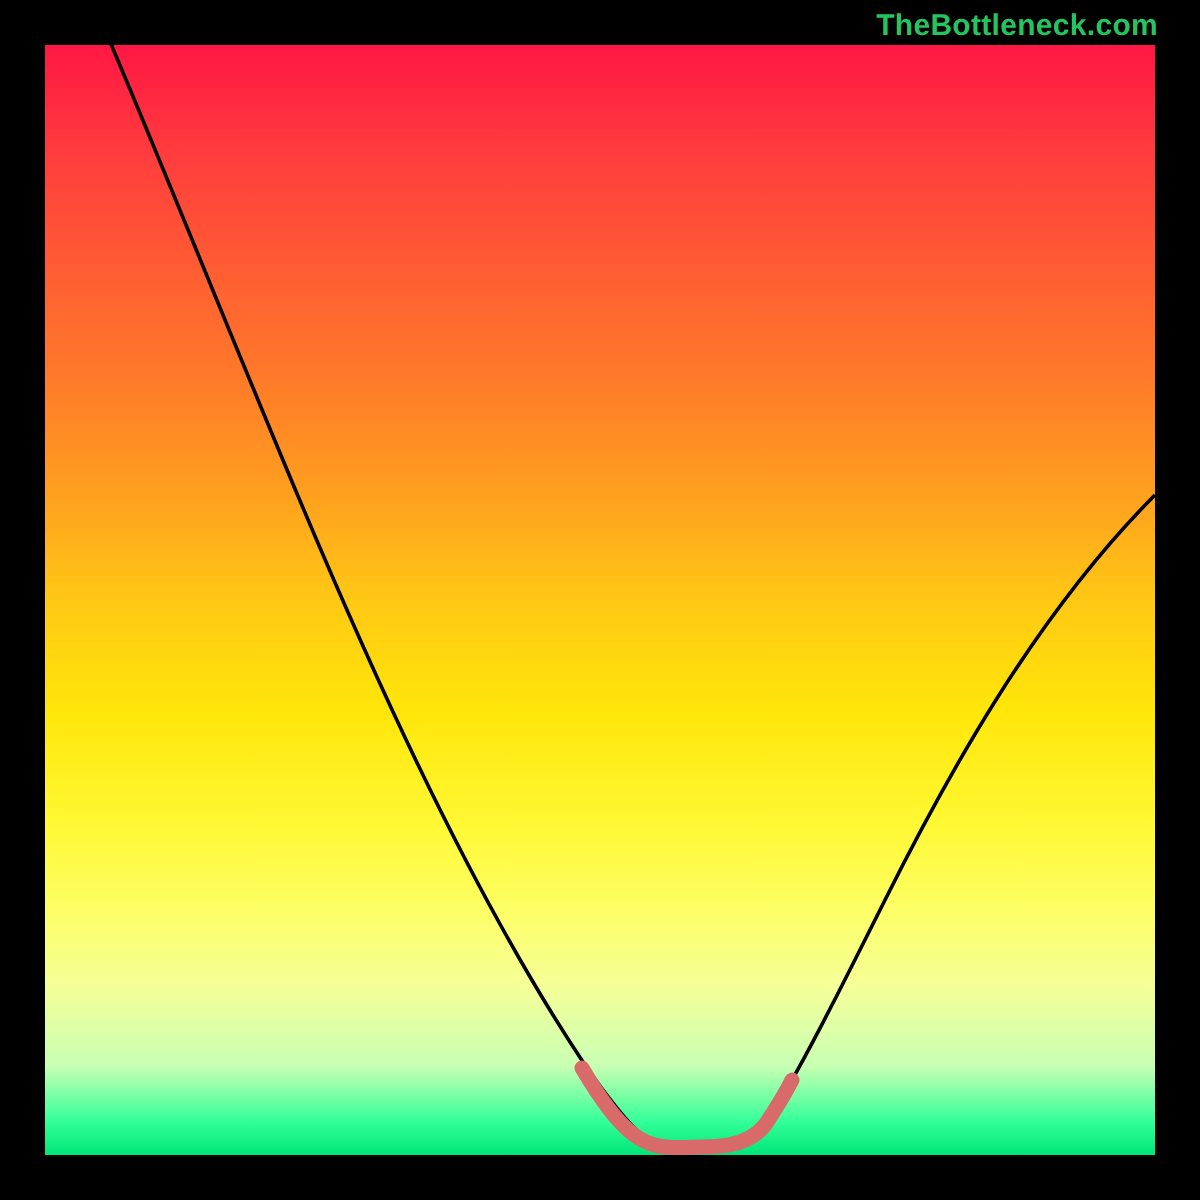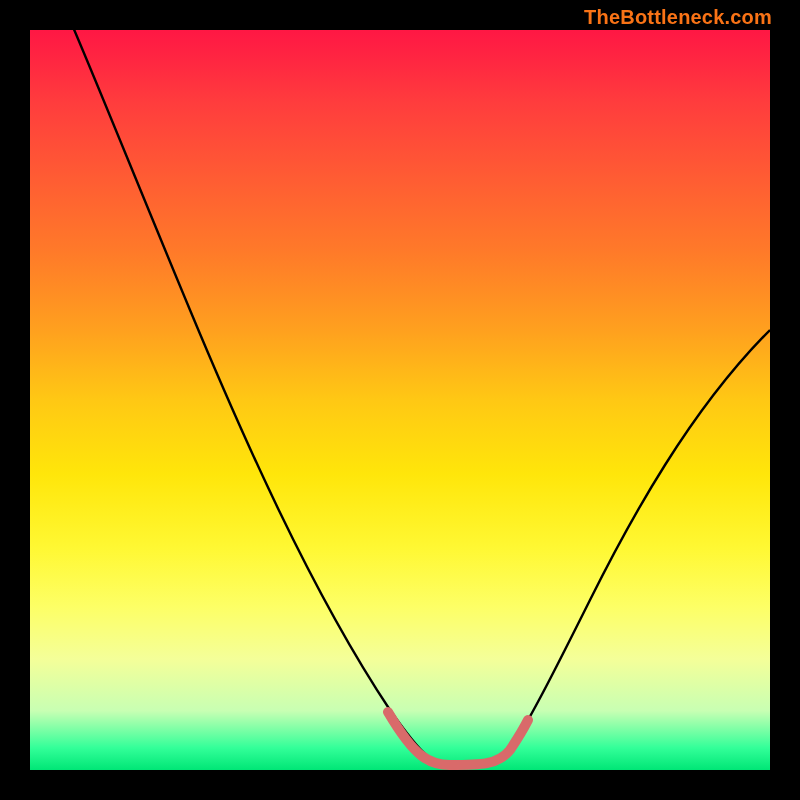--- a/index.html
+++ b/index.html
@@ -44,21 +44,21 @@
       #f4ff99 85%,
       #c8ffb3 92%,
       #33ff99 97%,
       #00e676 100%
     );
   }
   .watermark {
     position: absolute;
     top: 6px;
     right: 28px;
-    color: #f97316;
+    color: #22c55e;
     font-size: 20px;
     font-weight: 600;
     letter-spacing: 0.2px;
   }
   svg.curve {
     position: absolute;
     inset: 0;
   }
 </style>
 </head>

